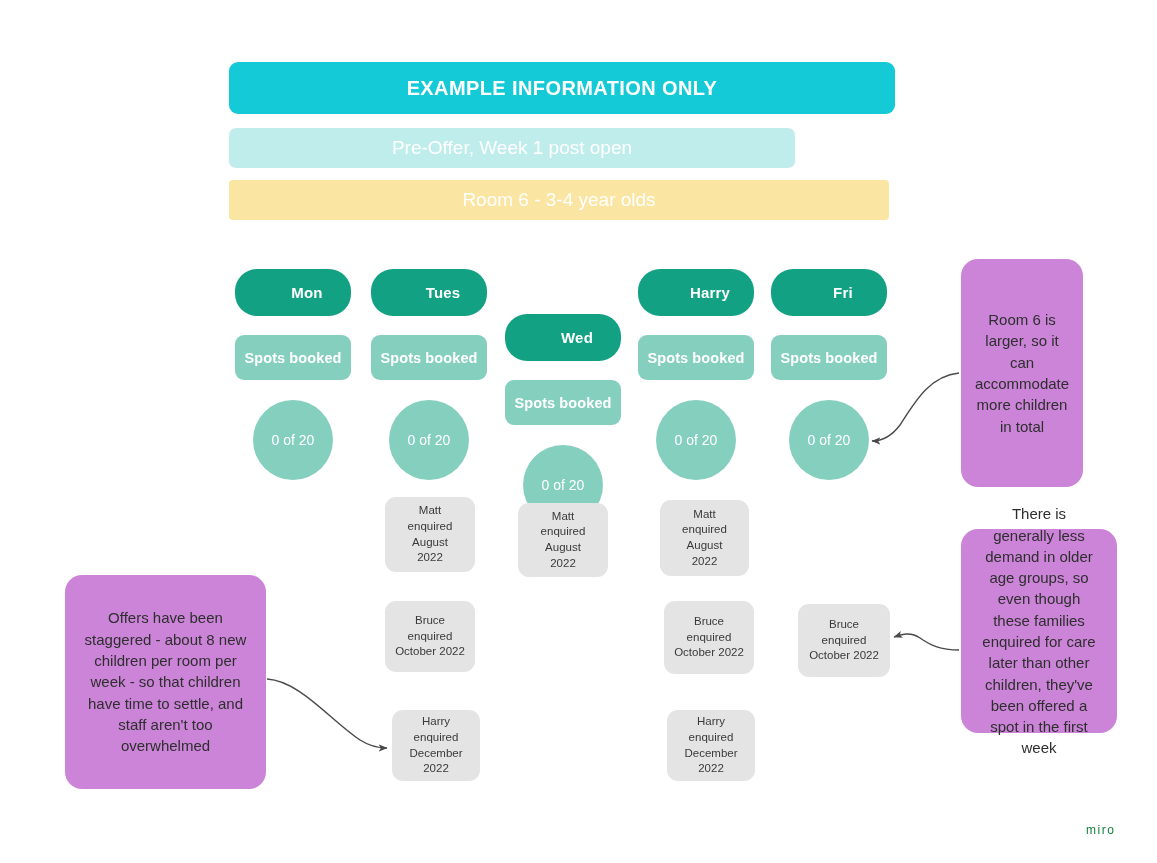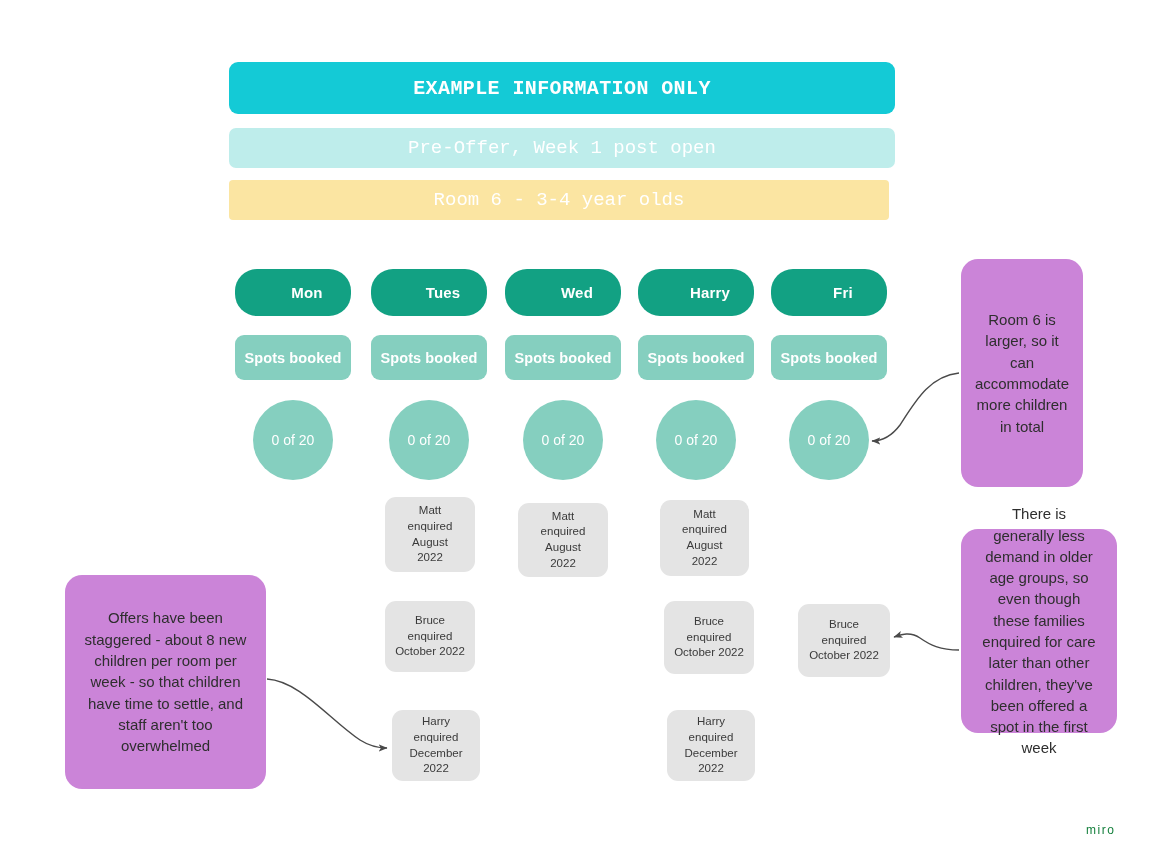--- a/index.html
+++ b/index.html
@@ -23,32 +23,31 @@
   
   .banner {
     position: absolute;
     display: flex;
     align-items: center;
     justify-content: center;
     text-align: center;
     color: #ffffff;
     box-sizing: border-box;
     padding: 0 14px;
-    font-family: Liberation Mono, monospace;
   }
   .banner-title {
     left: 229px; top: 62px; width: 666px; height: 52px;
     background: #14CAD6;
     border-radius: 9px;
     font-size: 20px;
     font-weight: bold;
     letter-spacing: 0.4px;
   }
   .banner-sub {
-    left: 229px; top: 128px; width: 666px; height: 40px;
+    left: 229px; top: 128px; width: 566px; height: 40px;
     background: #BEEDEB;
     border-radius: 7px;
     font-size: 19px;
     font-weight: normal;
   }
   .banner-room {
     left: 229px; top: 180px; width: 660px; height: 40px;
     background: #FBE5A2;
     border-radius: 4px;
     font-size: 19px;
@@ -179,21 +178,21 @@
   </div>
 
   <div class="col" id="col-tues" style="left:371px;">
     <div class="day-head">Tues</div>
     <div class="spots-chip">Spots booked</div>
     <div class="count-wrap">
       <div class="count-circle">0 of 20</div>
     </div>
   </div>
 
-  <div class="col" id="col-wed" style="left:505px;">
+  <div class="col" id="col-wed" style="left:505px;margin-top:45px;">
     <div class="day-head">Wed</div>
     <div class="spots-chip">Spots booked</div>
     <div class="count-wrap">
       <div class="count-circle">0 of 20</div>
     </div>
   </div>
 
   <div class="col" id="col-thur" style="left:638px;">
     <div class="day-head">Harry</div>
     <div class="spots-chip">Spots booked</div>

